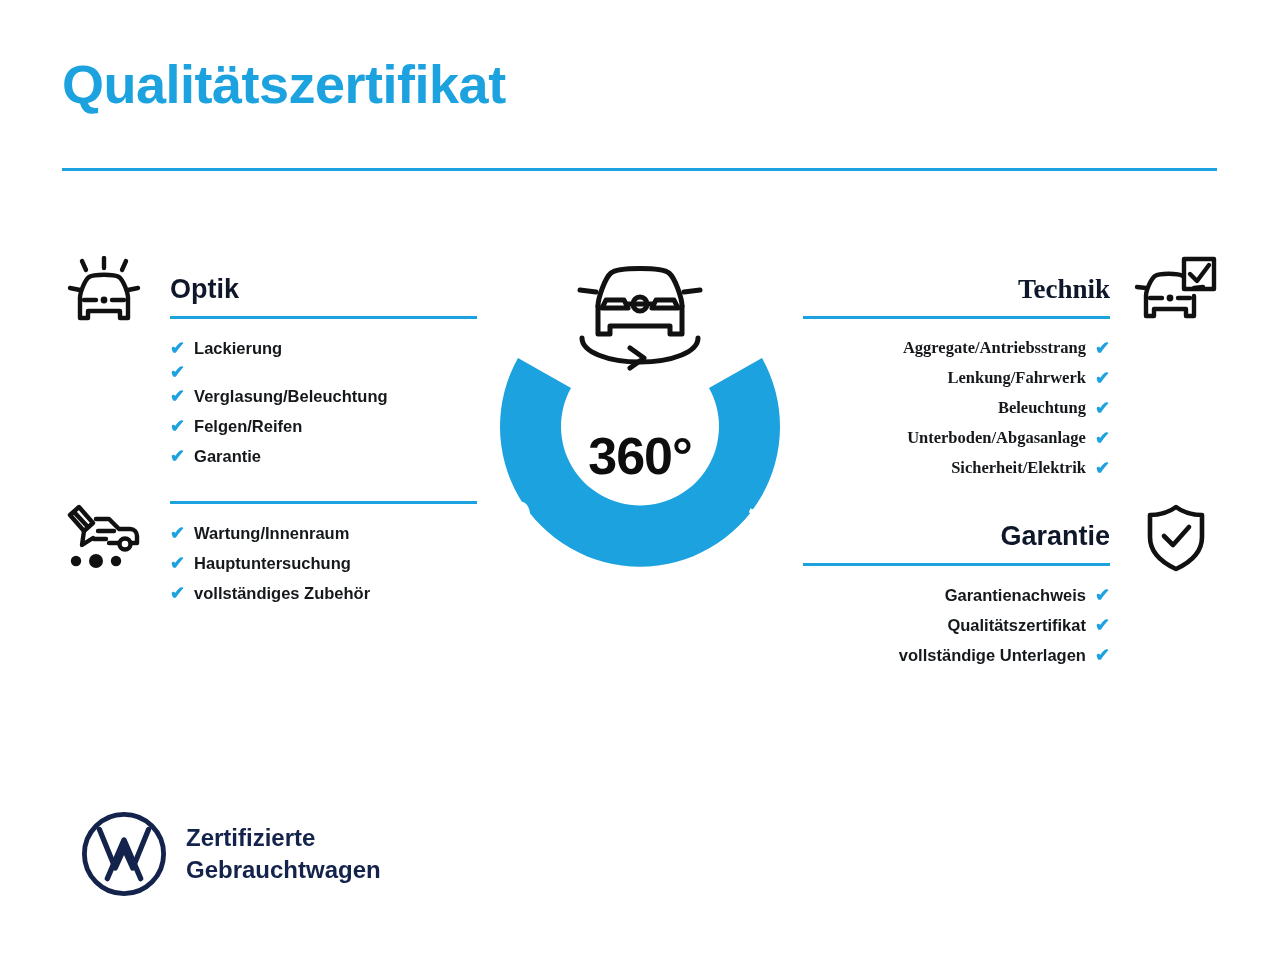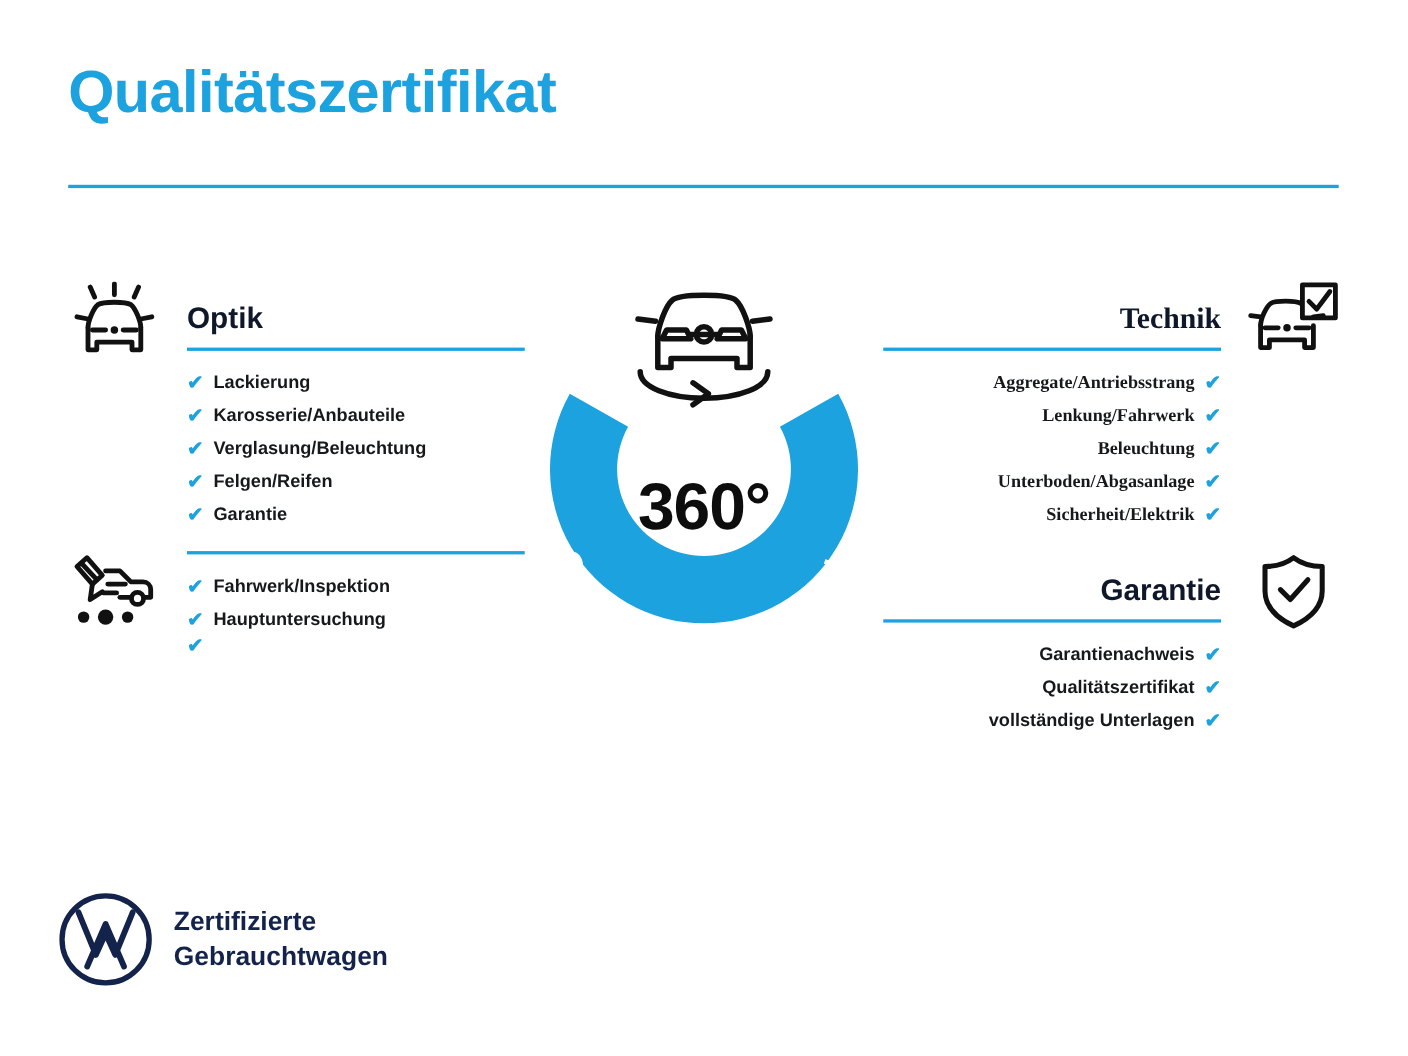--- a/index.html
+++ b/index.html
@@ -64,25 +64,25 @@
   .icon-right{right:0;}
   .sec-icon svg{display:block;width:100%;height:100%;}
 
   
   .badge{
     position:absolute;left:458px;top:238px;width:364px;height:380px;
   }
   .badge svg{display:block;width:100%;height:100%;}
   .badge-360{
     position:absolute;left:0;top:188px;width:364px;text-align:center;
-    font-size:60px;font-weight:bold;color:#0d0d0d;letter-spacing:-1px;
-  }
-
-  
-  .footer{position:absolute;left:52px;top:810px;display:flex;align-items:center;justify-content:center;}
+    font-size:52px;font-weight:bold;color:#0d0d0d;letter-spacing:-1px;
+  }
+
+  
+  .footer{position:absolute;left:80px;top:810px;display:flex;align-items:center;justify-content:center;}
   .vw-mark{width:88px;height:88px;}
   .vw-mark svg{display:block;width:100%;height:100%;}
   .vw-text{
     margin-left:18px;font-size:24px;font-weight:bold;
     color:#14234B;line-height:1.32;
   }
 </style>
 </head>
 <body>
 
@@ -112,21 +112,20 @@
       <div class="sec-title">Optik</div>
     </div>
     <div class="sec-rule rule-left"></div>
     <ul class="items left">
       <li>
           <span class="check">✔</span>
           <span>Lackierung</span>
         </li>
       <li>
           <span class="check">✔</span>
-          <span>Karosserie/Anbauteile</span>
         </li>
       <li>
           <span class="check">✔</span>
           <span>Verglasung/Beleuchtung</span>
         </li>
       <li>
           <span class="check">✔</span>
           <span>Felgen/Reifen</span>
         </li>
       <li>
@@ -151,28 +150,29 @@
         </g>
         <circle cx="14" cy="58" r="5.2" fill="#111111"></circle>
         <circle cx="34" cy="58" r="7" fill="#111111"></circle>
         <circle cx="54" cy="58" r="5.2" fill="#111111"></circle>
       </svg>
     </div>
     <div class="sec-rule rule-left"></div>
     <ul class="items left">
       <li>
           <span class="check">✔</span>
-          <span>Fahrwerk/Inspektion</span>
+          <span>Wartung/Innenraum</span>
         </li>
       <li>
           <span class="check">✔</span>
           <span>Hauptuntersuchung</span>
         </li>
       <li>
           <span class="check">✔</span>
+          <span>vollständiges Zubehör</span>
         </li>
     </ul>
   </div>
 
   <div class="block block-technik">
     <div class="sec-icon icon-right">
       <svg viewBox="0 0 84 70">
         <g fill="none" stroke="#111111" stroke-width="4.4" stroke-linecap="round" stroke-linejoin="round">
           <path d="M12 40 L12 60 L20 60 L20 53 L52 53 L52 60 L60 60 L60 40"></path>
           <path d="M12 40 C12 34 17 23 21 20 C25 17 44 17 49 20"></path>

